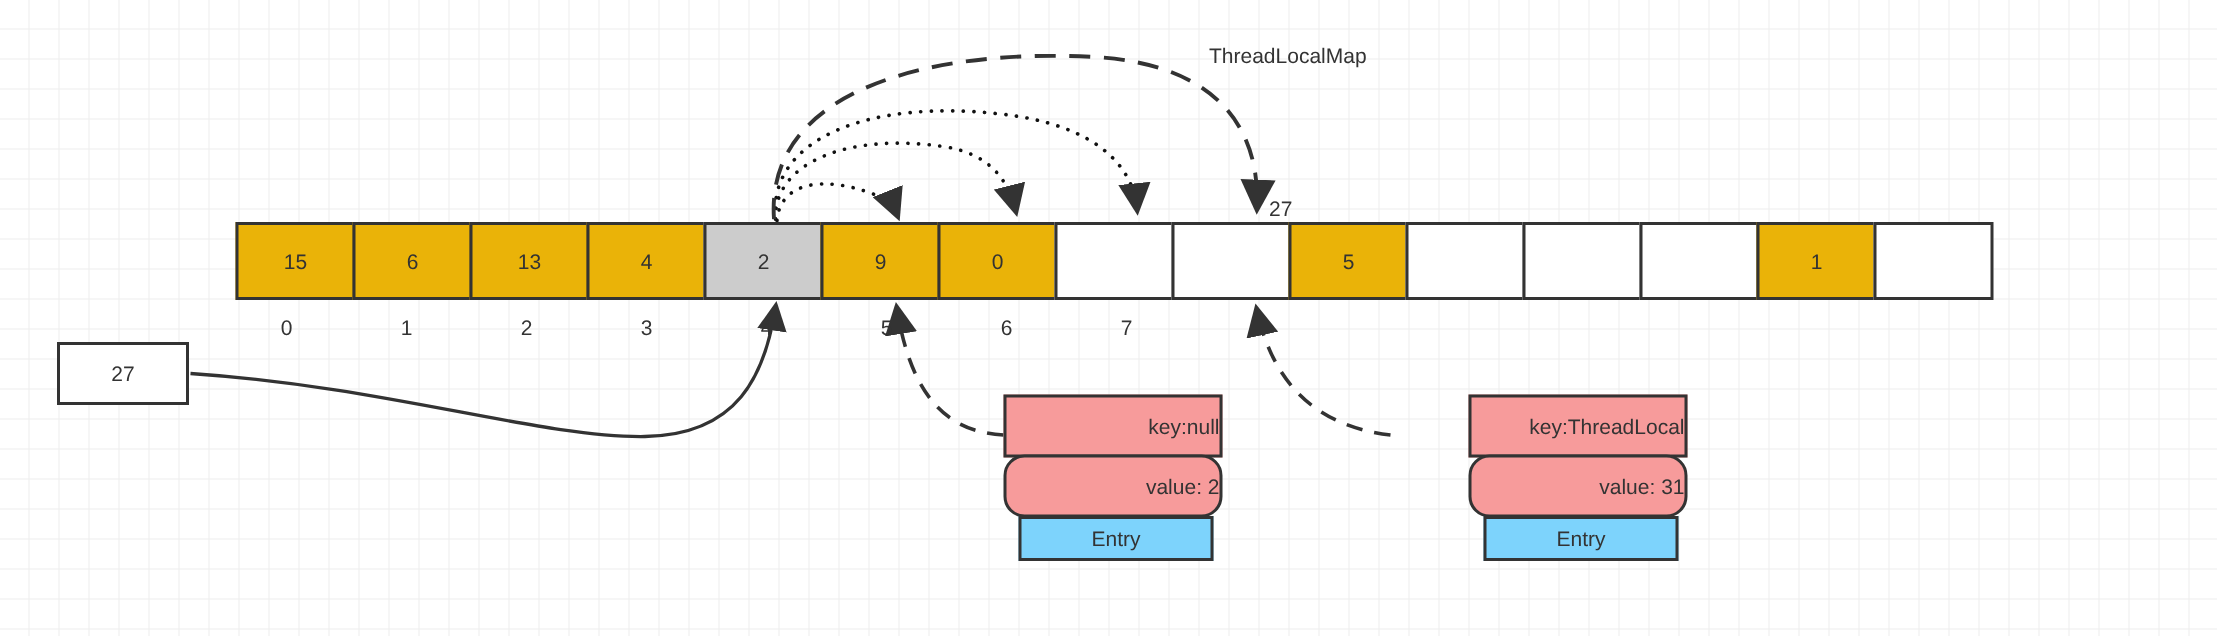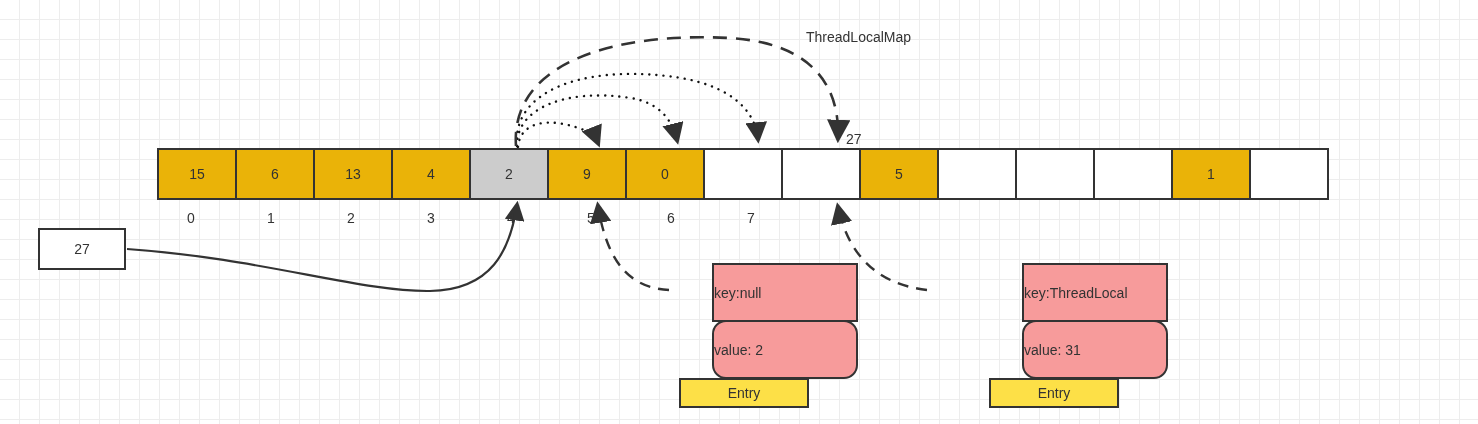--- a/index.html
+++ b/index.html
@@ -85,41 +85,40 @@
     align-items: center;
     justify-content: center;
     font-size: 14px;
     color: #333333;
   }
 
   
   .entry { position: absolute; }
   .entry .row {
     width: 146px;
-    height: 59px;
+    height: 42px;
     box-sizing: border-box;
     border: 2px solid #333333;
     background: #f79b9b;
     display: flex;
     align-items: center;
-    justify-content: flex-start;
+    justify-content: flex-end;
     font-size: 14px;
     color: #333333;
     white-space: nowrap;
-    margin-left: 43px;
   }
   .entry .row.second { margin-top: -2px; border-radius: 14px; }
   .entry .tag {
     margin-top: -1px;
     margin-left: 10px;
     width: 130px;
     height: 30px;
     box-sizing: border-box;
     border: 2px solid #333333;
-    background: #fde047;
+    background: #7dd3fc;
     display: flex;
     align-items: center;
     justify-content: center;
     font-size: 14px;
     color: #333333;
   }
   .entry.wide .row { width: 146px; }
 
   
   .arrowlabel {

